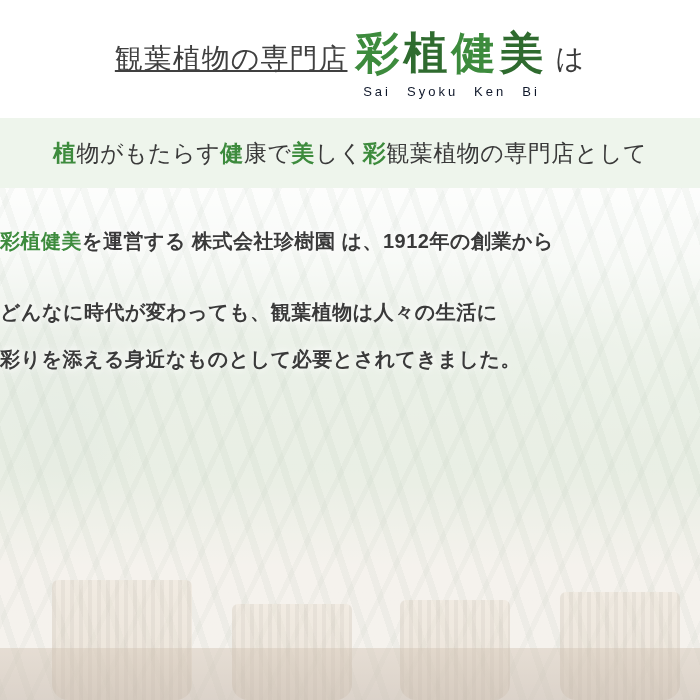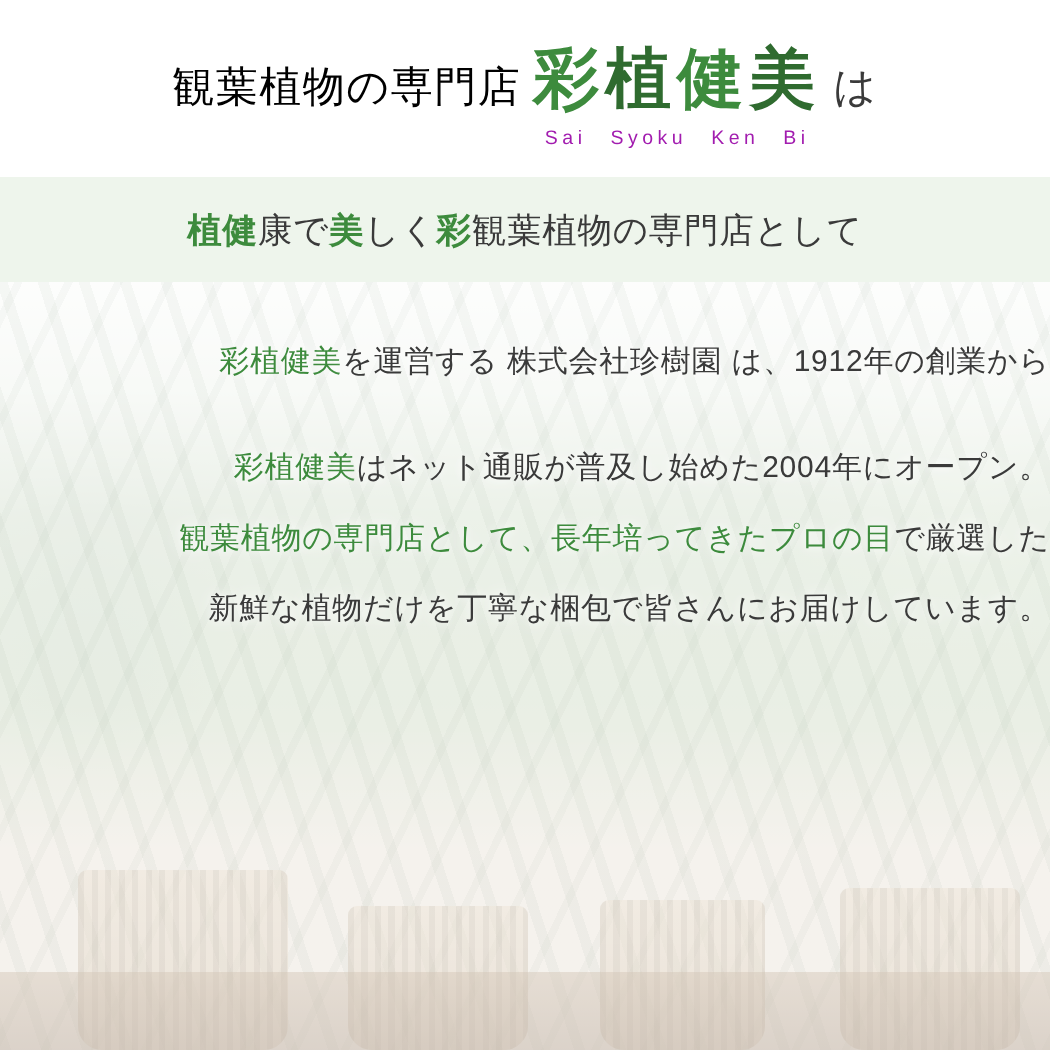--- a/index.html
+++ b/index.html
@@ -33,43 +33,44 @@
     padding-top: 30px;
     box-sizing: border-box;
   }
   .header-line {
     display: flex;
     align-items: baseline;
     white-space: nowrap;
   }
   .header-pre {
     font-size: 28px;
-    color: #000000;
+    color: #404040;
     letter-spacing: 1px;
+    text-decoration: underline;
   }
   .brand-wrap {
     display: inline-block;
     text-align: center;
     margin: 0 8px;
   }
   .brand-kanji {
     font-size: 44px;
     font-weight: bold;
     color: #3d8b3d;
     letter-spacing: 4px;
     line-height: 1.05;
     display: block;
   }
   .brand-kanji .dark {
     color: #2f6b2f;
   }
   .brand-romaji {
     display: block;
     font-size: 13px;
-    color: #a21caf;
+    color: #0f172a;
     letter-spacing: 3px;
     margin-top: 7px;
   }
   .header-post {
     font-size: 28px;
     color: #3a3a3a;
     letter-spacing: 1px;
   }
 
   
@@ -145,22 +146,23 @@
     position: absolute;
     inset: 0;
     padding: 30px 0 0 0;
     box-sizing: border-box;
     display: flex;
     flex-direction: column;
     align-items: center;
   }
   .para {
     width: 100%;
-    text-align: right;
+    text-align: left;
     margin: 0;
+    font-weight: bold;
   }
   .line {
     font-size: 20px;
     color: #3a3a3a;
     line-height: 47px;
     letter-spacing: 0.5px;
     white-space: nowrap;
     text-shadow: 0 0 6px rgba(255,255,255,0.95), 0 0 14px rgba(255,255,255,0.9);
   }
   .line .g {
@@ -180,20 +182,21 @@
       <span class="brand-wrap">
         <span class="brand-kanji"><span>彩</span><span class="dark">植</span><span>健</span><span class="dark">美</span></span>
         <span class="brand-romaji">Sai　Syoku　Ken　Bi</span>
       </span>
       <span class="header-post">は</span>
     </div>
   </div>
 
   <div class="tagline">
     <span class="g">植</span>
+      <span>物がもたらす</span>
       <span class="g">健</span>
       <span>康で</span>
       <span class="g">美</span>
       <span>しく</span>
       <span class="g">彩</span>
       <span>観葉植物の専門店として</span>
   </div>
 
   <div class="photo-area">
     <div class="bg"></div>
@@ -202,21 +205,20 @@
     <div class="pot p2"></div>
     <div class="pot p3"></div>
     <div class="pot p4"></div>
     <div class="table-edge"></div>
     <div class="veil"></div>
 
     <div class="copy">
       <div class="para p1">
           <div class="line"><span class="g">彩植健美</span><span>を運営する 株式会社珍樹園 は、1912年の創業から</span></div>
         </div>
-      <div class="para p3">
-          <div class="line"><span class="g">彩植健美</span><span>はネット通販が普及し始めた2004年にオープン。</span></div>
-          <div class="line"><span class="g">観葉植物の専門店として、長年培ってきたプロの目</span><span>で厳選した</span></div>
-          <div class="line"><span>新鮮な植物だけを丁寧な梱包で皆さんにお届けしています。</span></div>
+      <div class="para p2">
+          <div class="line"><span>どんなに時代が変わっても、観葉植物は人々の生活に</span></div>
+          <div class="line"><span>彩りを添える身近なものとして必要とされてきました。</span></div>
         </div>
     </div>
   </div>
 
 </div>
 
 </body></html>

